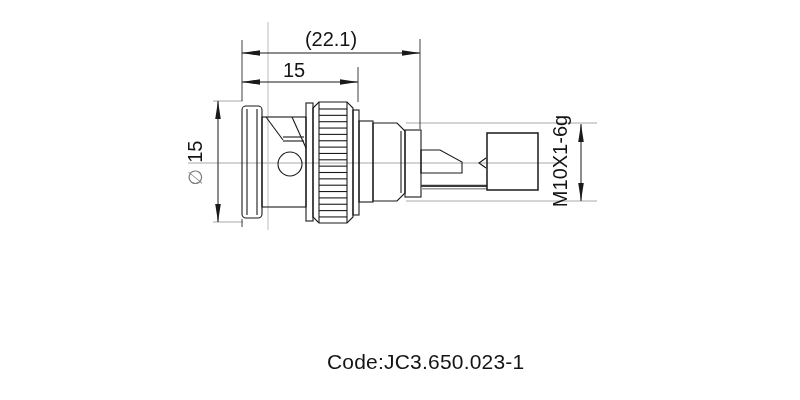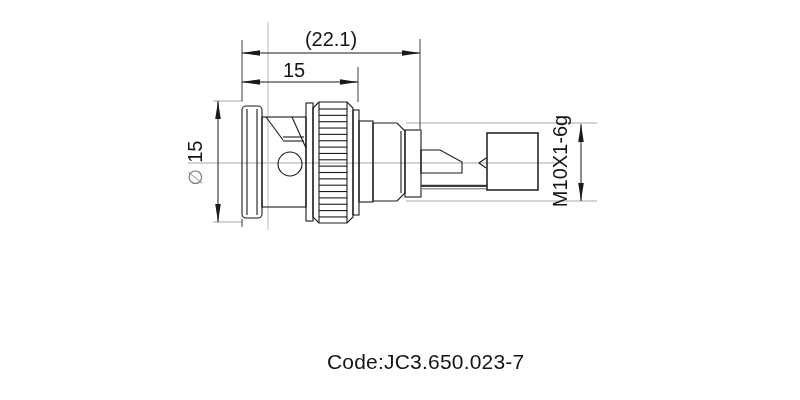--- a/index.html
+++ b/index.html
@@ -120,17 +120,17 @@
 
     <g>
       <line class="dimline" x1="581" y1="124" x2="581" y2="201"></line>
       <polygon class="arrow" points="581,124 578.2,142 583.8,142"></polygon>
       <polygon class="arrow" points="581,201 578.2,183 583.8,183"></polygon>
       <text class="dim-text" transform="translate(567,161) rotate(-90)" text-anchor="middle">M10X1-6g</text>
     </g>
   </svg>
 
   <div class="title-block">
-    <div>Code:JC3.650.023-7</div>
+    <div>Code:JC3.650.023-1</div>
     
     
   </div>
 </div>
 
 </body></html>

